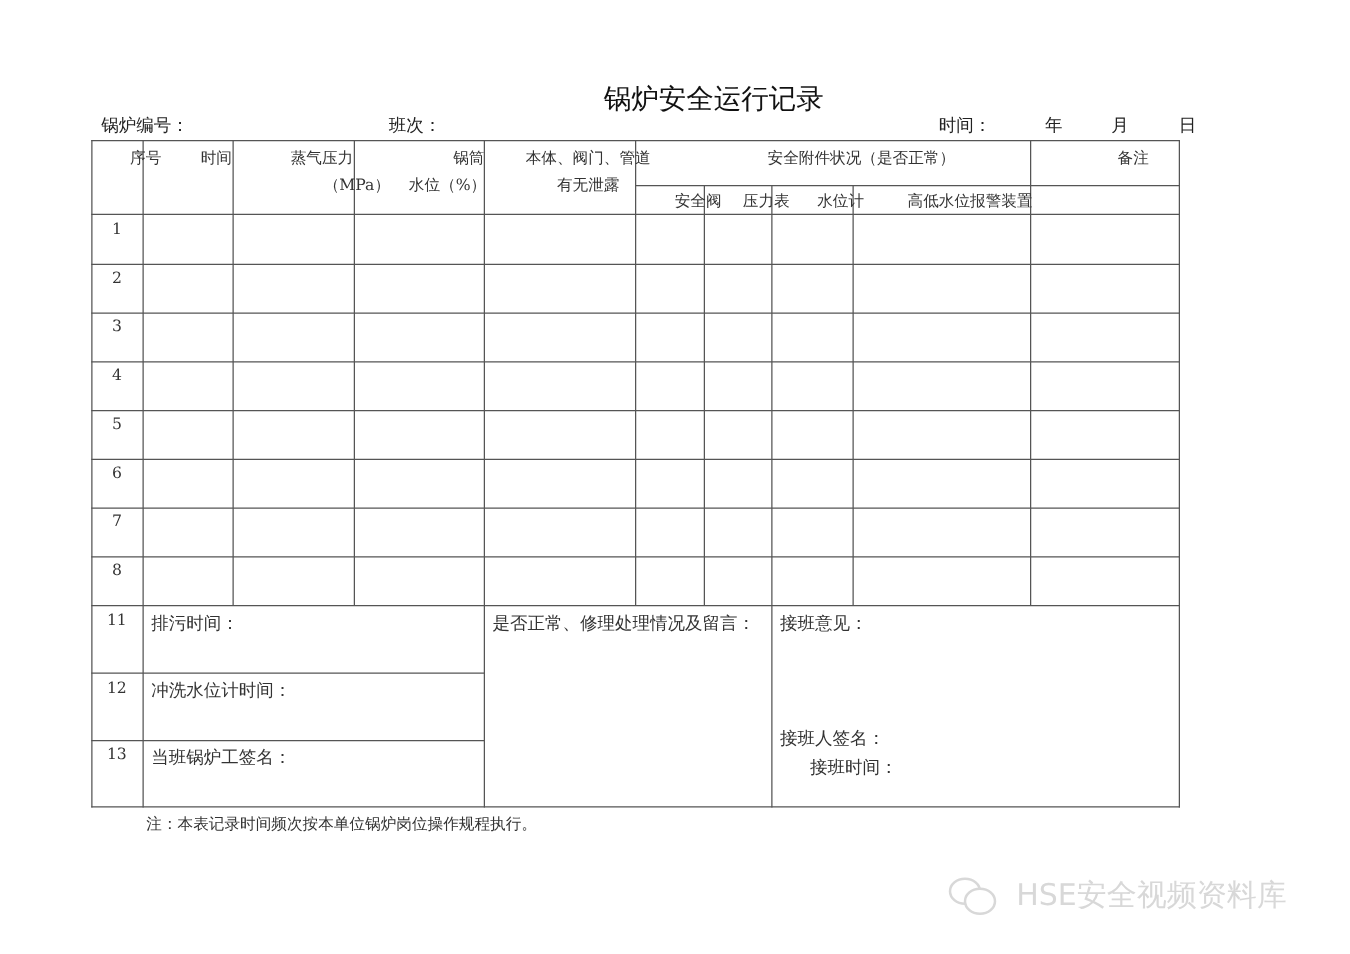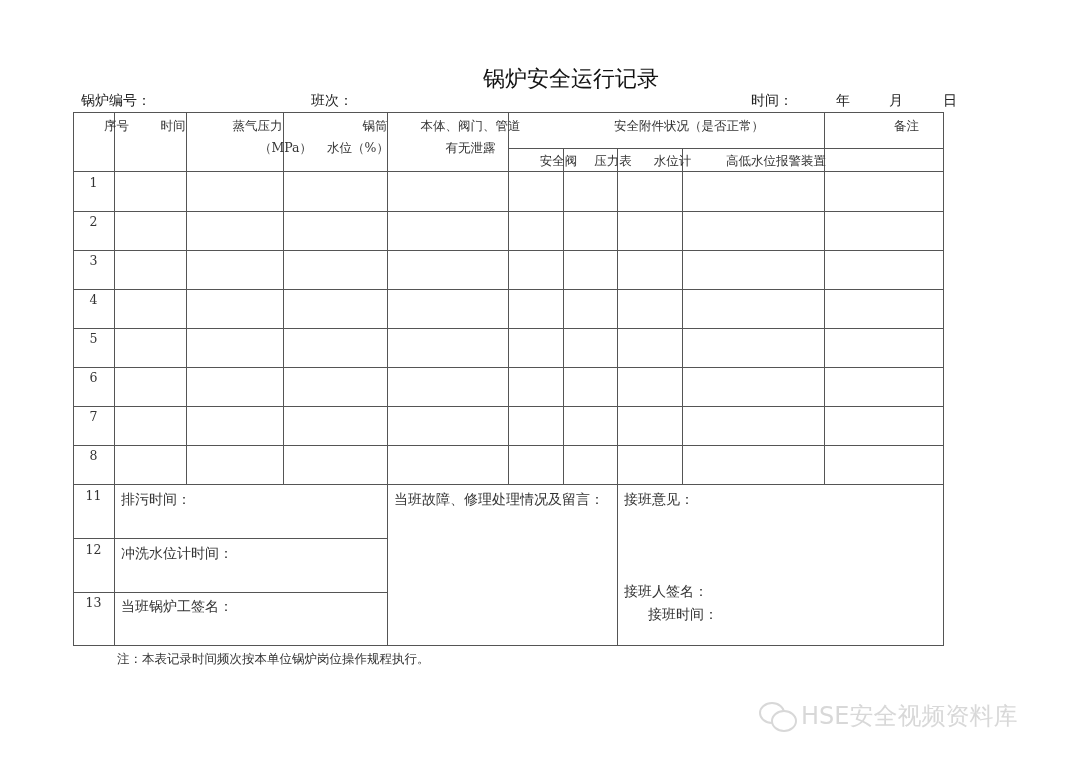--- a/index.html
+++ b/index.html
@@ -10,21 +10,21 @@
            font-size:22px; color:#111; padding-left:62px; box-sizing:border-box; }
   .meta { top:92px; font-size:14px; color:#222; }
   .ln { position:absolute; background:#555; }
   .h { height:1px; }
   .v { width:1px; }
   .cell-text { position:absolute; font-size:12.5px; color:#333; text-align:center; line-height:22px;margin-left:23px; }
   .left-text { position:absolute; font-size:14px; color:#333; line-height:22px; }
   .num { position:absolute; font-size:12.5px; color:#333; text-align:center; width:41px; left:73px; }
   .note { left:117px; top:651px; font-size:12.5px; color:#333; }
   .wm { left:757px; top:700px; font-family:"DejaVu Sans","Liberation Sans",sans-serif; font-size:24px;
-        color:#d8d8d8; letter-spacing:0px; display:flex; align-items:flex-end; gap:4px; }
+        color:#d8d8d8; letter-spacing:0px; display:flex; align-items:flex-end; gap:16px; }
   .wm-icon { width:40px; height:32px; position:relative; }
   .bubble1 { position:absolute; left:2px; top:2px; width:22px; height:18px; border:2px solid #d8d8d8; border-radius:50%; }
   .bubble2 { position:absolute; left:14px; top:10px; width:22px; height:18px; border:2px solid #d8d8d8; border-radius:50%; background:#fff; }
 </style>
 </head>
 <body>
 
 <div class="abs title">锅炉安全运行记录</div>
 
 <div class="abs meta" style="left:81px;">锅炉编号：</div>
@@ -86,21 +86,21 @@
   <div class="num" style="top:370px;">6</div>
   <div class="num" style="top:409px;">7</div>
   <div class="num" style="top:448px;">8</div>
 
   <div class="num" style="top:488px;">11</div>
   <div class="left-text" style="left:121px; top:488px;">排污时间：</div>
   <div class="num" style="top:542px;">12</div>
   <div class="left-text" style="left:121px; top:542px;">冲洗水位计时间：</div>
   <div class="num" style="top:595px;">13</div>
   <div class="left-text" style="left:121px; top:595px;">当班锅炉工签名：</div>
-  <div class="left-text" style="left:394px; top:488px;">当班故障、修理处理情况及留言：</div>
+  <div class="left-text" style="left:394px; top:488px;">是否正常、修理处理情况及留言：</div>
   <div class="left-text" style="left:624px; top:488px;">接班意见：</div>
   <div class="left-text" style="left:624px; top:580px;">接班人签名：</div>
   <div class="left-text" style="left:624px; top:603px;margin-left:24px;">接班时间：</div>
 </div>
 
 <div class="abs note">注：本表记录时间频次按本单位锅炉岗位操作规程执行。</div>
 
 <div class="abs wm">
   <div class="wm-icon">
     <div class="bubble1"></div>

